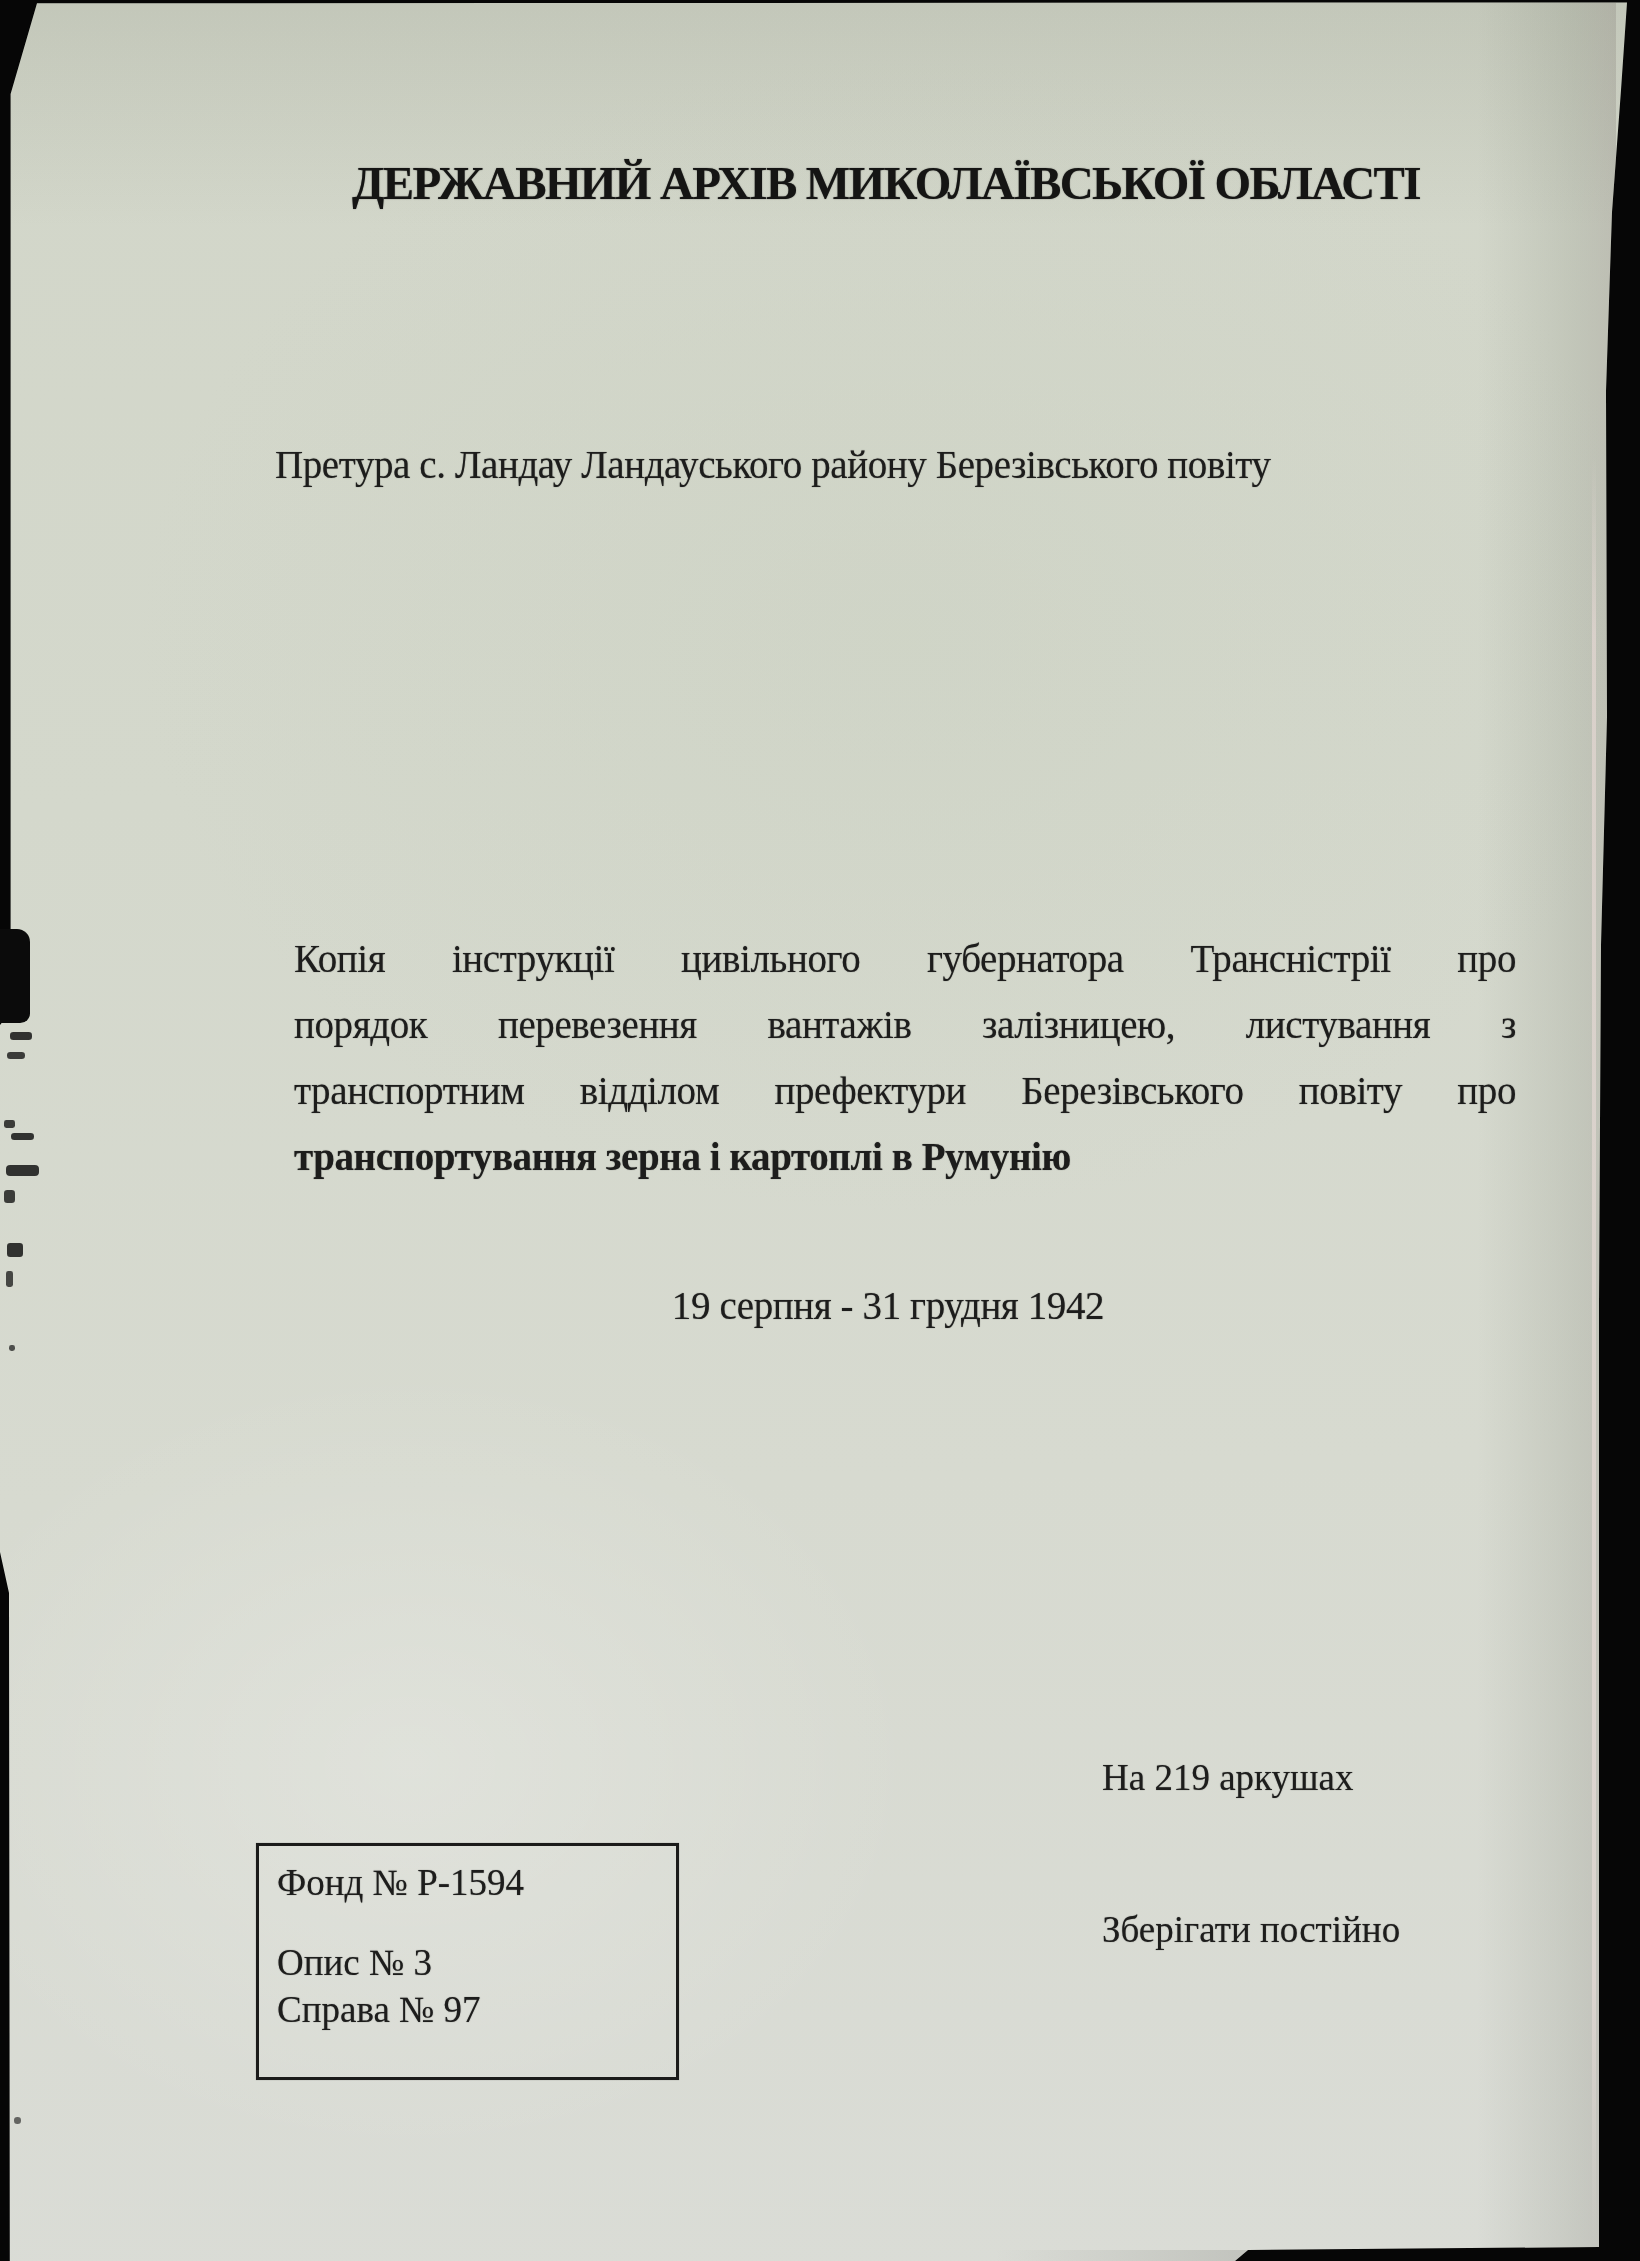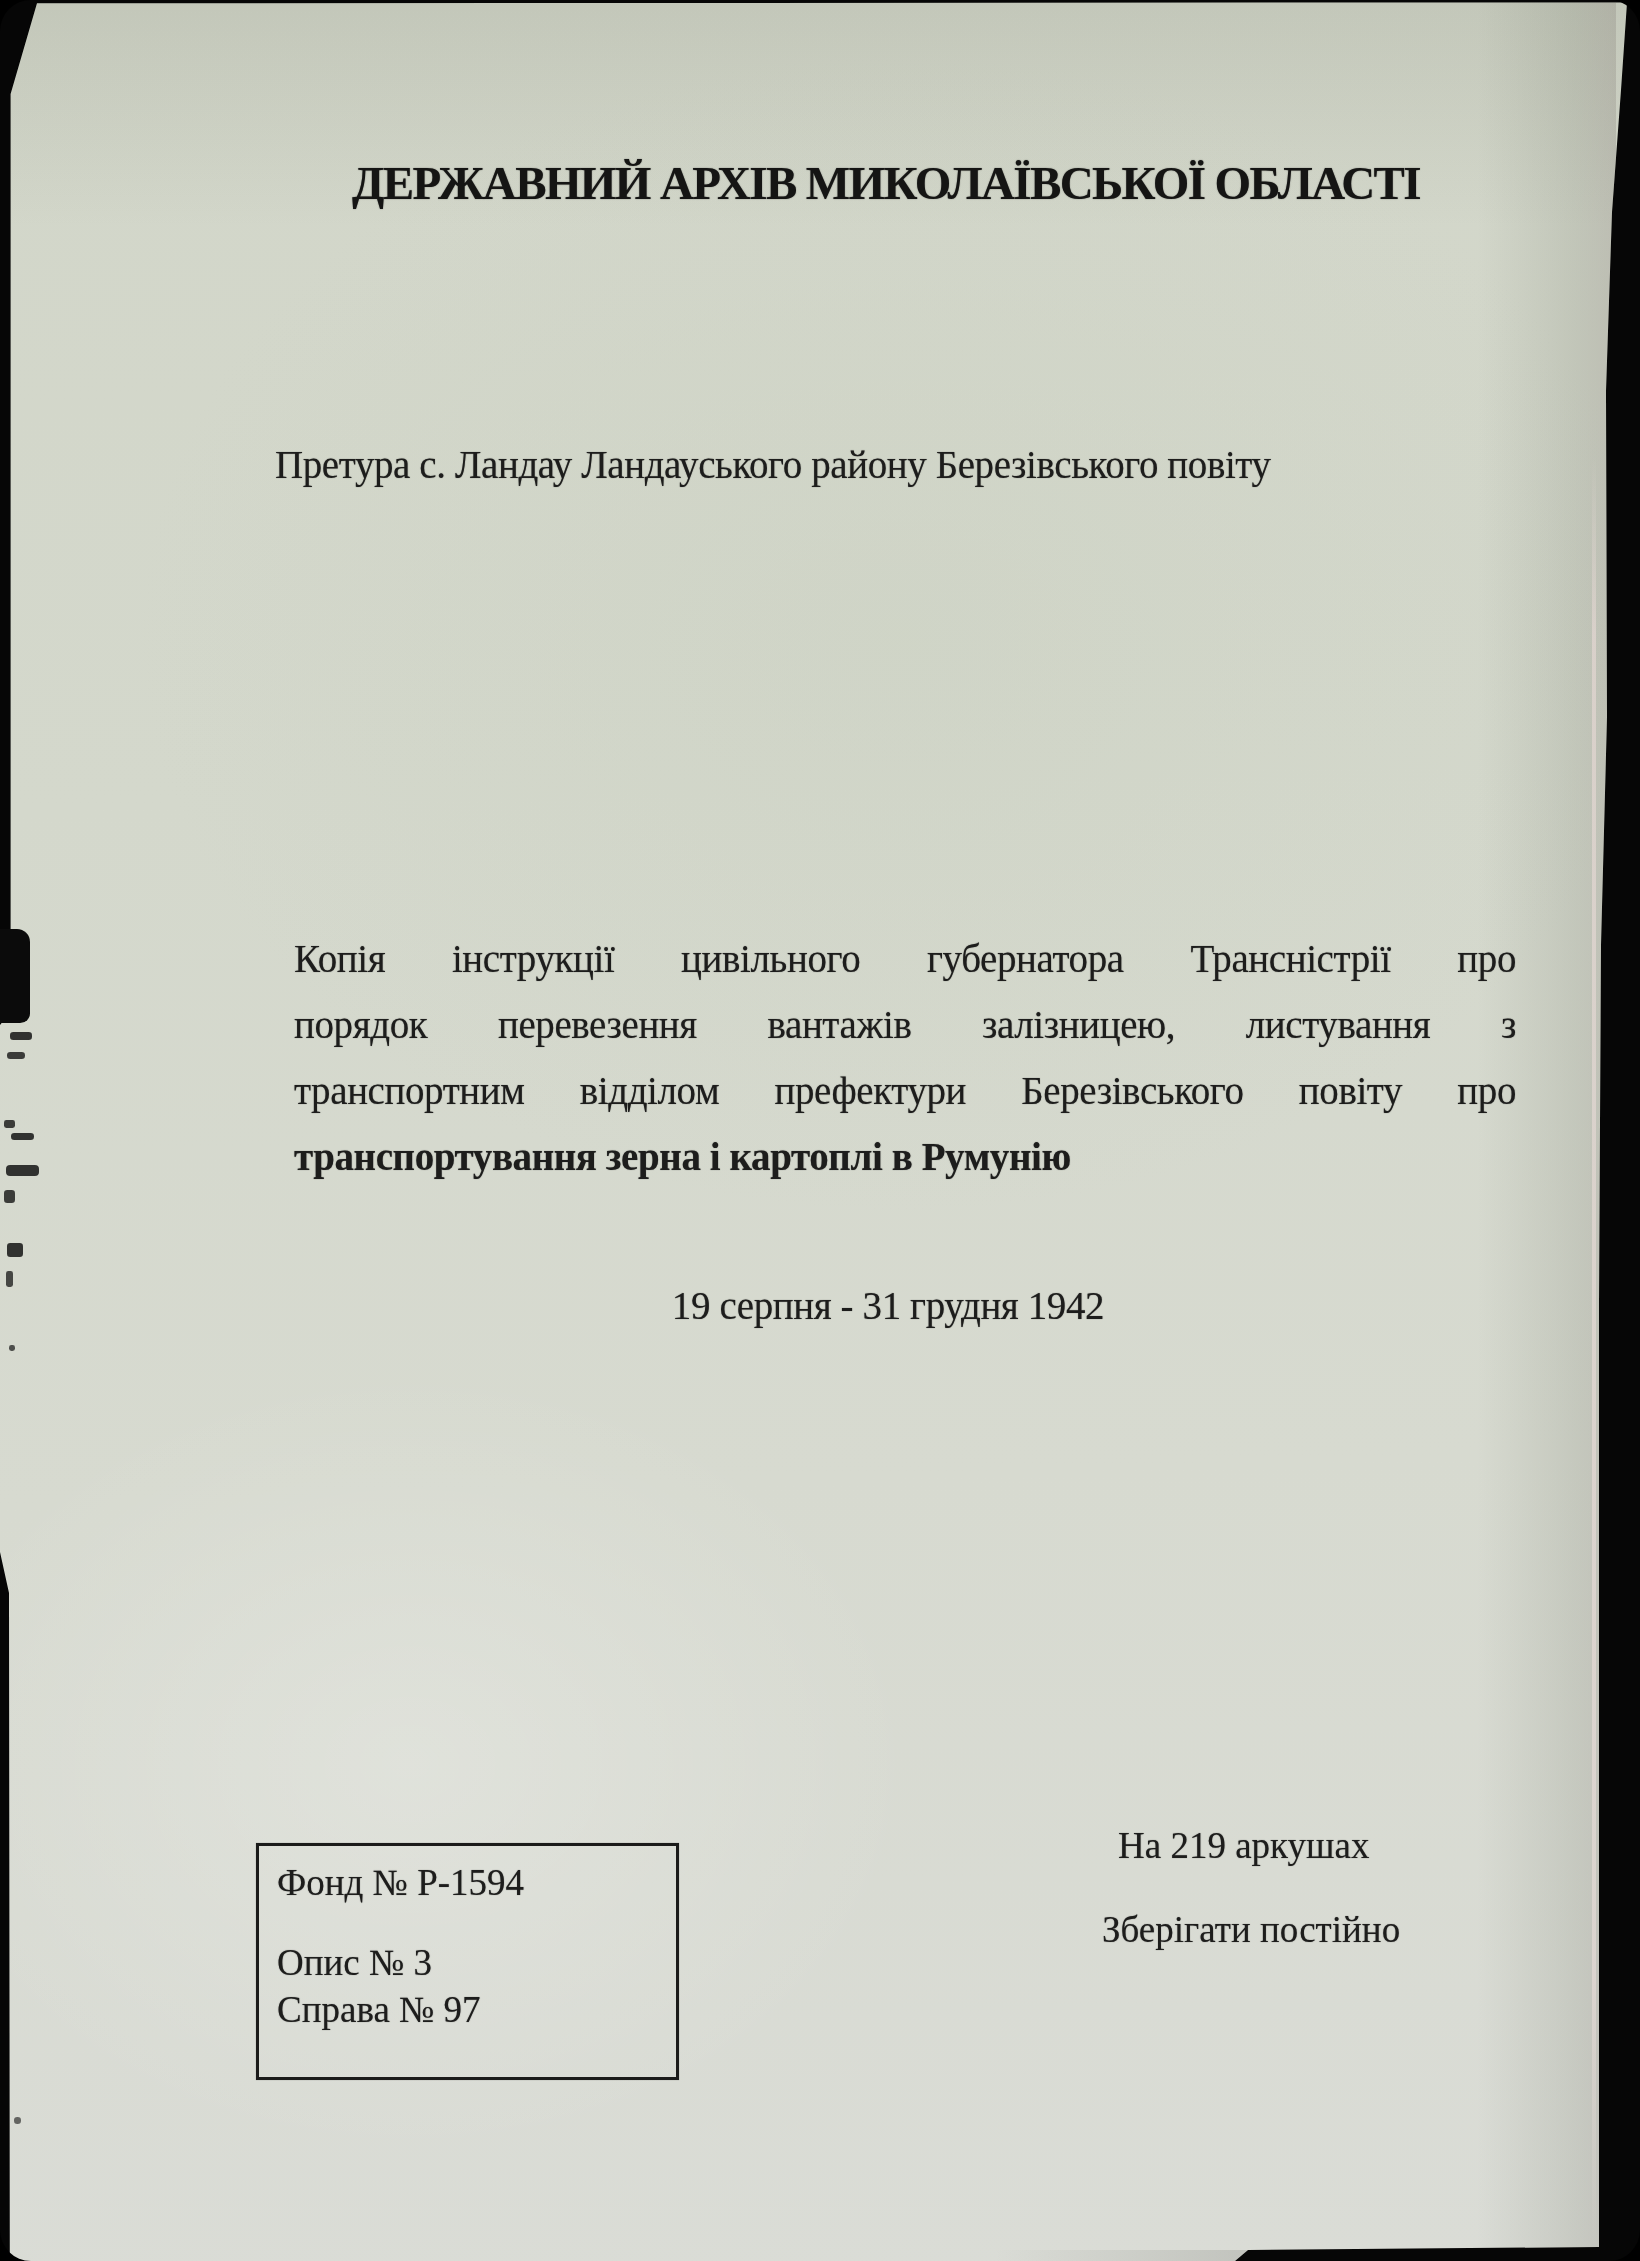--- a/index.html
+++ b/index.html
@@ -7,21 +7,20 @@
     padding: 0;
     background: #000;
   }
   .scan {
     position: relative;
     width: 1640px;
     height: 2261px;
     background: #060606;
     overflow: hidden;
     font-family: "Liberation Serif", "DejaVu Serif", serif;
-    border-radius: 31px;
   }
   
   .paper {
     position: absolute;
     inset: 0;
     clip-path: polygon(
       37px 3.3px,
       1627px 2.4px,
       1621px 90px,
       1612px 212px,
@@ -104,21 +103,21 @@
     position: absolute; left: 18px;
     font-size: 37px; white-space: nowrap;
   }
   .sline.l1 { top: 14.7px; }
   .sline.l2 { top: 95px; }
   .sline.l3 { top: 142px; }
   .note {
     position: absolute; left: 1102px;
     font-size: 37px; white-space: nowrap;
   }
-  .note.n1 { top: 1824px; margin-left: 16px; }
+  .note.n1 { top: 1756px; }
   .note.n2 { top: 1908px; }
   
   .art { position: absolute; background: #141414; }
 </style>
 </head>
 <body>
 
 <div class="scan">
 
   <div class="paper">

